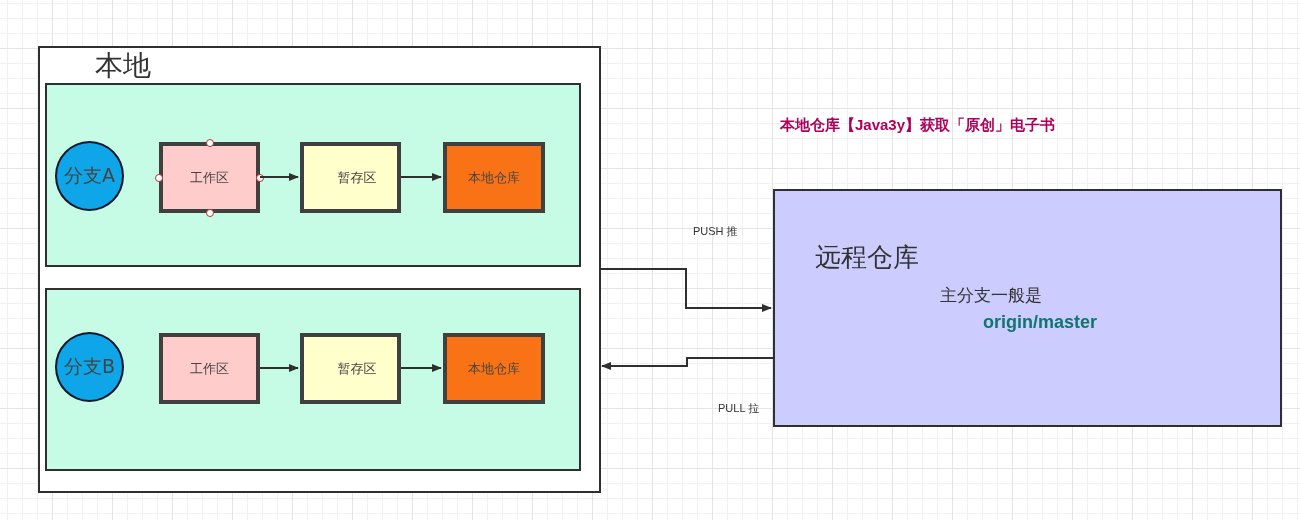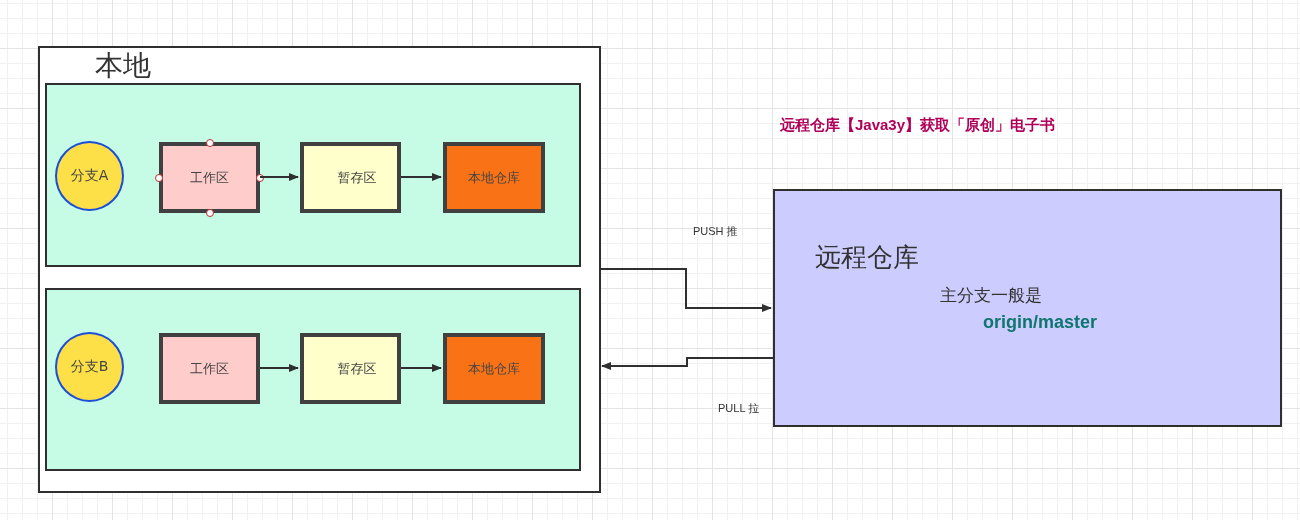--- a/index.html
+++ b/index.html
@@ -15,21 +15,21 @@
       background-position: -8px -12px, -8px -12px, -8px -12px, -8px -12px;
       font-family: "DejaVu Sans", "Liberation Sans", sans-serif;
       color: #333;
     }
     .abs { position: absolute; box-sizing: border-box; }
     .outer { left: 38px; top: 46px; width: 563px; height: 447px; background: #fff; border: 2px solid #2f2f2f; }
     .local-title { left: 95px; top: 48px; font-size: 28px; color: #333; line-height: 36px; }
     .branch-panel { background: #c6fce6; border: 2px solid #2f2f2f; }
     .panel-a { left: 45px; top: 83px; width: 536px; height: 184px; }
     .panel-b { left: 45px; top: 288px; width: 536px; height: 183px; }
-    .circle { border-radius: 50%; background: #fde047; border: 2px solid #1d4ed8; display:flex; align-items:center; justify-content:center; font-size: 14px; color:#444; }
+    .circle { border-radius: 50%; background: #0ea5e9; border: 2px solid #0f172a; display:flex; align-items:center; justify-content:center; font-size: 19px; color:#444; }
     .box { border: 4px solid #404040; display:flex; align-items:center; justify-content:center; font-size: 13px; color:#444; }
     .work { background: #ffcccc; }
     .stage { background: #ffffcc; padding-left: 13px; }
     .repo { background: #f97316; }
     .remote { left: 773px; top: 189px; width: 509px; height: 238px; background: #ccccff; border: 2px solid #2f2f2f; }
     .remote-title { left: 815px; top: 240px; font-size: 26px; color: #333; line-height: 34px; }
     .remote-sub { left: 940px; top: 282px; width: 200px; text-align: left; font-size: 17px; color:#333; line-height: 26px; }
     .remote-branch { left: 940px; top: 308px; width: 200px; text-align: center; font-size: 18px; font-weight: bold; color:#0f766e; line-height: 28px; font-family: "Liberation Sans", sans-serif;}
     .label-small { font-size: 11px; color:#333; font-family: "Liberation Sans", sans-serif; margin-left: 8px; }
     .promo { left: 780px; top: 116px; font-size: 15px; font-weight: bold; color: #b0005a; font-family: "Liberation Sans", "DejaVu Sans", sans-serif; white-space: nowrap; }
@@ -59,21 +59,21 @@
 <div class="abs box stage" style="left:300px;top:333px;width:101px;height:71px;">暂存区</div>
 <div class="abs box repo" style="left:443px;top:333px;width:102px;height:71px;">本地仓库</div>
 
 <div class="abs remote"></div>
 <div class="abs remote-title">远程仓库</div>
 <div class="abs remote-sub">主分支一般是</div>
 <div class="abs remote-branch">origin/master</div>
 
 <div class="abs label-small" style="left:685px;top:224px;">PUSH 推</div>
 <div class="abs label-small" style="left:710px;top:401px;">PULL 拉</div>
-<div class="abs promo">远程仓库【Java3y】获取「原创」电子书</div>
+<div class="abs promo">本地仓库【Java3y】获取「原创」电子书</div>
 
 <svg class="connectors" width="1300" height="520">
   <defs>
     <marker id="arrow" markerWidth="10" markerHeight="8" refX="9" refY="4" orient="auto" markerUnits="userSpaceOnUse">
       <path d="M0,0 L10,4 L0,8 z" fill="#2f2f2f"></path>
     </marker>
   </defs>
   <line x1="260" y1="177" x2="298" y2="177" stroke="#2f2f2f" stroke-width="2" marker-end="url(#arrow)"></line>
   <line x1="401" y1="177" x2="441" y2="177" stroke="#2f2f2f" stroke-width="2" marker-end="url(#arrow)"></line>
   <line x1="260" y1="368" x2="298" y2="368" stroke="#2f2f2f" stroke-width="2" marker-end="url(#arrow)"></line>

